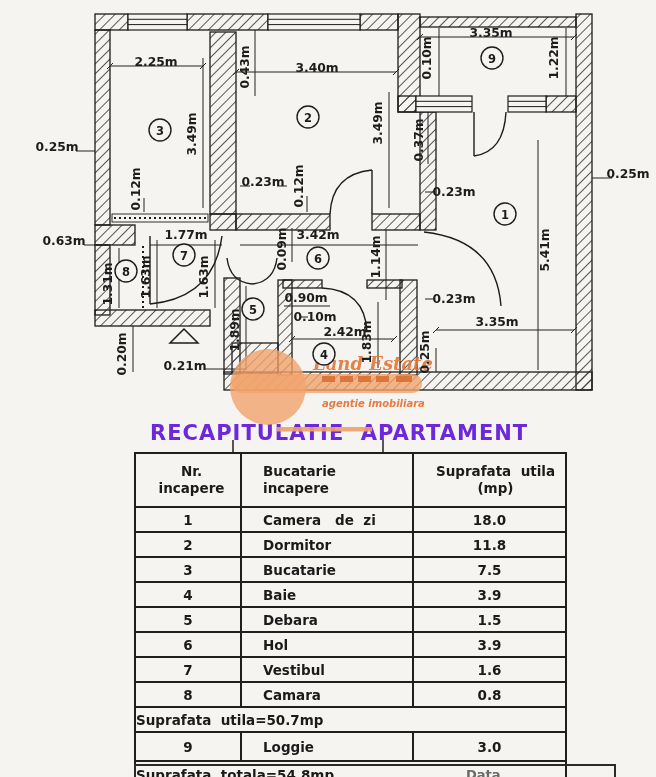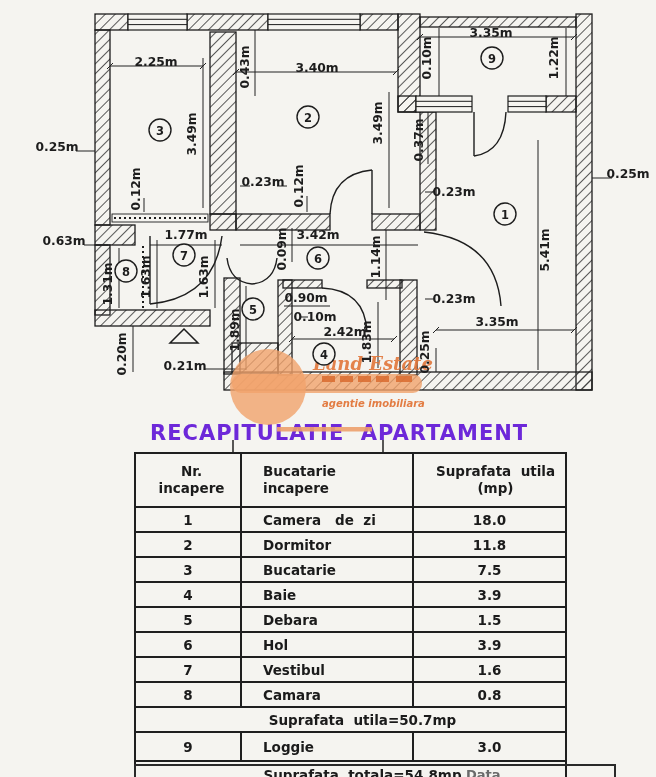--- a/index.html
+++ b/index.html
@@ -16,21 +16,21 @@
   .recap-table td{border:2px solid #1f1f1f;padding:0;vertical-align:middle;
                   white-space:pre;overflow:hidden;}
   .recap-table .c1{width:97px;text-align:center;}
   .recap-table .c2{width:149px;text-align:left;padding-left:21px;}
   .recap-table .c3{width:139px;text-align:center;}
   .recap-table tr.hdr td{height:52px;line-height:1.25;}
   .recap-table tr.hdr .c1{text-align:center;padding-left:7px;}
   .recap-table tr.hdr .c3{text-align:center;padding-left:12px;}
   .recap-table tr.row td{height:23px;}
   .recap-table tr.rowL td{height:27px;}
-  .recap-table td.merge{text-align:center;height:23px;padding-left:24px;}
+  .recap-table td.merge{height:23px;}
   .recap-table tr.totalr td{height:26px;}
   .footer-strip{position:absolute;left:134px;top:764px;width:478px;height:24px;z-index:1;
                 border:2px solid #2a2a2a;background:transparent;}
   .footer-strip span{position:absolute;left:330px;top:1px;font-size:13px;
                      font-weight:bold;color:#6b6b6b;}
   
   .dim{font-family:"DejaVu Sans","Liberation Sans",sans-serif;font-size:12.3px;
        font-weight:bold;fill:#1d1d1d;}
   .roomnum{font-family:"DejaVu Sans","Liberation Sans",sans-serif;font-size:11.5px;
        font-weight:bold;fill:#1d1d1d;}

